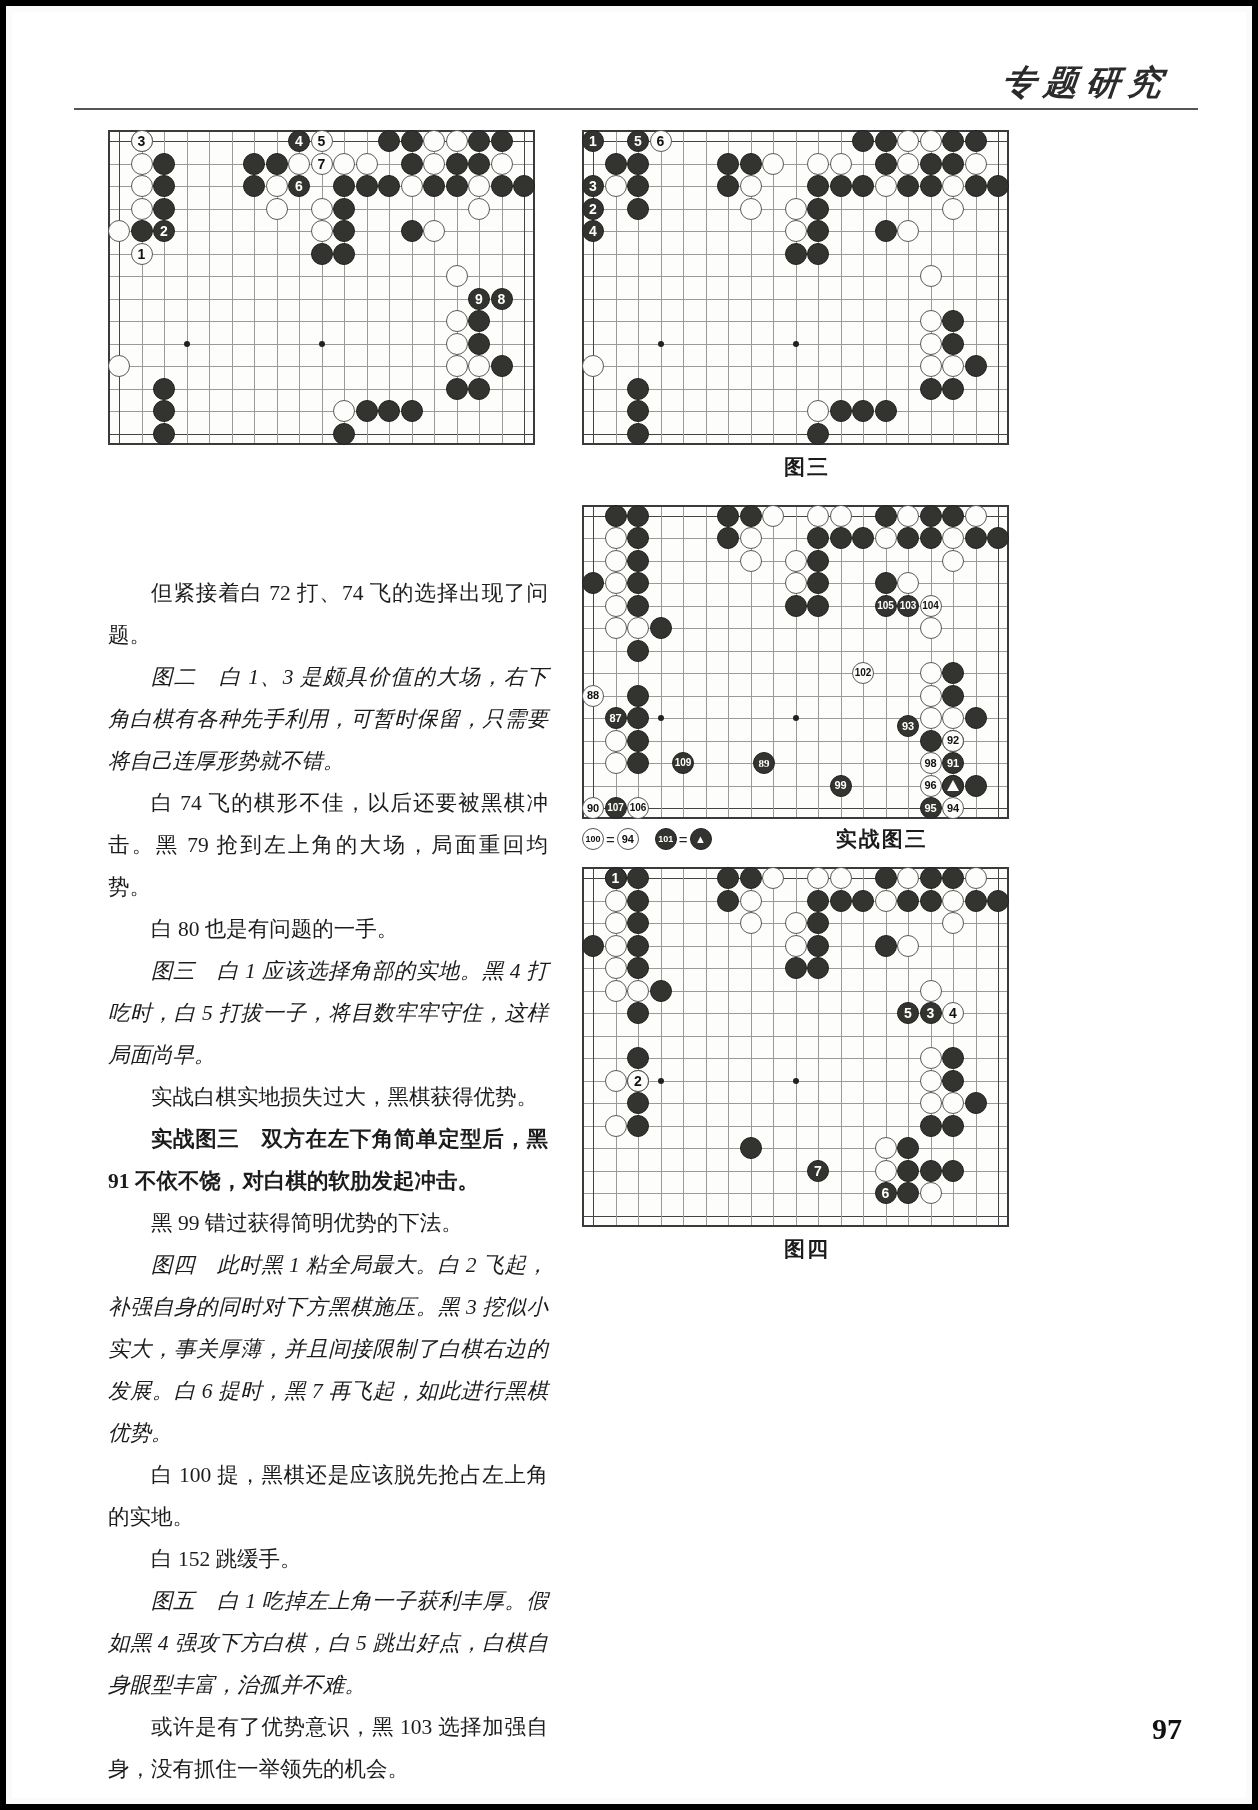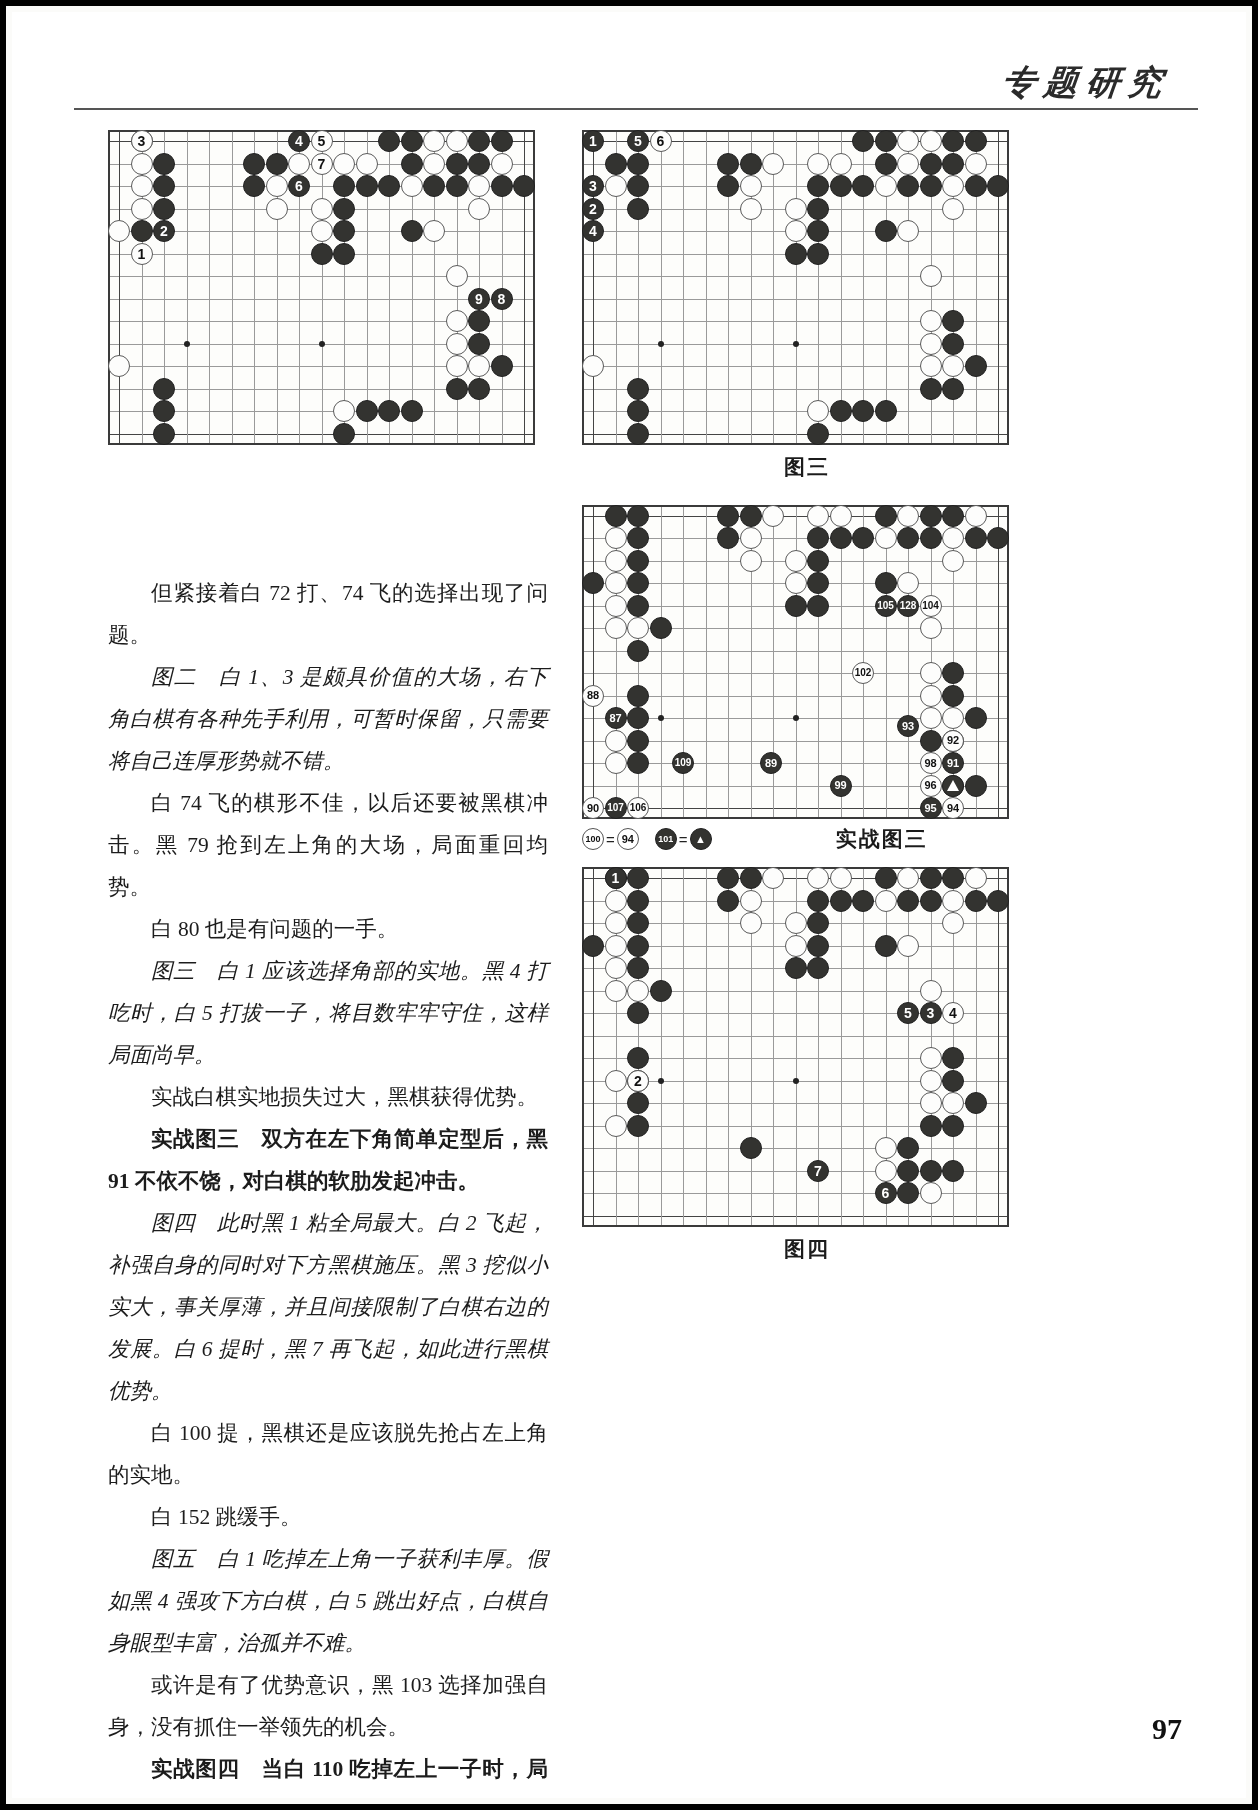--- a/index.html
+++ b/index.html
@@ -264,20 +264,21 @@
   </div>
 
   <div class="body-text" id="bodytext">
         <p>但紧接着白 72 打、74 飞的选择出现了问题。</p>
         <p class="kai">图二　白 1、3 是颇具价值的大场，右下角白棋有各种先手利用，可暂时保留，只需要将自己连厚形势就不错。</p>
         <p>白 74 飞的棋形不佳，以后还要被黑棋冲击。黑 79 抢到左上角的大场，局面重回均势。</p>
         <p>白 80 也是有问题的一手。</p>
         <p class="kai">图三　白 1 应该选择角部的实地。黑 4 打吃时，白 5 打拔一子，将目数牢牢守住，这样局面尚早。</p>
         <p>实战白棋实地损失过大，黑棋获得优势。</p>
         <p class="k">实战图三　双方在左下角简单定型后，黑 91 不依不饶，对白棋的软肋发起冲击。</p>
+        <p>黑 99 错过获得简明优势的下法。</p>
         <p class="kai">图四　此时黑 1 粘全局最大。白 2 飞起，补强自身的同时对下方黑棋施压。黑 3 挖似小实大，事关厚薄，并且间接限制了白棋右边的发展。白 6 提时，黑 7 再飞起，如此进行黑棋优势。</p>
         <p>白 100 提，黑棋还是应该脱先抢占左上角的实地。</p>
         <p>白 152 跳缓手。</p>
         <p class="kai">图五　白 1 吃掉左上角一子获利丰厚。假如黑 4 强攻下方白棋，白 5 跳出好点，白棋自身眼型丰富，治孤并不难。</p>
         <p>或许是有了优势意识，黑 103 选择加强自身，没有抓住一举领先的机会。</p>
         <p class="k">实战图四　当白 110 吃掉左上一子时，局面悄然回到了五五开。</p>
       </div>
 
   <div class="colR">
     <div class="board" id="bd-fig3" style="width: 423px; height: 310.5px;">
@@ -499,41 +500,41 @@
           <div class="stone b" style="width: 22px; height: 22px; left: 54px; top: 234px;"></div>
           <div class="stone w" style="width: 22px; height: 22px; left: 31.5px; top: 256.5px;"></div>
           <div class="stone b" style="width: 22px; height: 22px; left: 54px; top: 256.5px;"></div>
           <div class="stone b" style="width: 22px; height: 22px; left: 54px; top: 189px;"></div>
           <div class="stone b" style="width: 22px; height: 22px; left: 369px; top: 279px;"></div>
           <div class="stone b" style="width: 22px; height: 22px; left: 391.5px; top: 279px;"></div>
           <div class="stone b num" style="width: 22px; height: 22px; left: 301.5px; top: 99px;">
             <span style="font-size: 10px;">105</span>
           </div>
           <div class="stone b num" style="width: 22px; height: 22px; left: 324px; top: 99px;">
-            <span style="font-size: 10px;">128</span>
+            <span style="font-size: 10px;">103</span>
           </div>
           <div class="stone w num" style="width: 22px; height: 22px; left: 346.5px; top: 99px;">
             <span style="font-size: 10px;">104</span>
           </div>
           <div class="stone w num" style="width: 22px; height: 22px; left: 279px; top: 166.5px;">
             <span style="font-size: 10px;">102</span>
           </div>
           <div class="stone w num" style="width: 22px; height: 22px; left: 9px; top: 189px;">
             <span style="font-size: 11px;">88</span>
           </div>
           <div class="stone b num" style="width: 22px; height: 22px; left: 31.5px; top: 211.5px;">
             <span style="font-size: 11px;">87</span>
           </div>
           <div class="stone b num" style="width: 22px; height: 22px; left: 324px; top: 211.5px; margin-top: 8px;">
             <span style="font-size: 11px;">93</span>
           </div>
           <div class="stone w num" style="width: 22px; height: 22px; left: 369px; top: 234px;">
             <span style="font-size: 11px;">92</span>
           </div>
-          <div class="stone b num" style="width: 22px; height: 22px; left: 187px; top: 256.5px;">
+          <div class="stone b num" style="width: 22px; height: 22px; left: 180px; top: 256.5px; font-family: Liberation Serif, serif;">
             <span style="font-size: 11px;">89</span>
           </div>
           <div class="stone w num" style="width: 22px; height: 22px; left: 346.5px; top: 256.5px;">
             <span style="font-size: 11px;">98</span>
           </div>
           <div class="stone b num" style="width: 22px; height: 22px; left: 369px; top: 256.5px;">
             <span style="font-size: 11px;">91</span>
           </div>
           <div class="stone b num" style="width: 22px; height: 22px; left: 99px; top: 256.5px;">
             <span style="font-size: 10px;">109</span>

